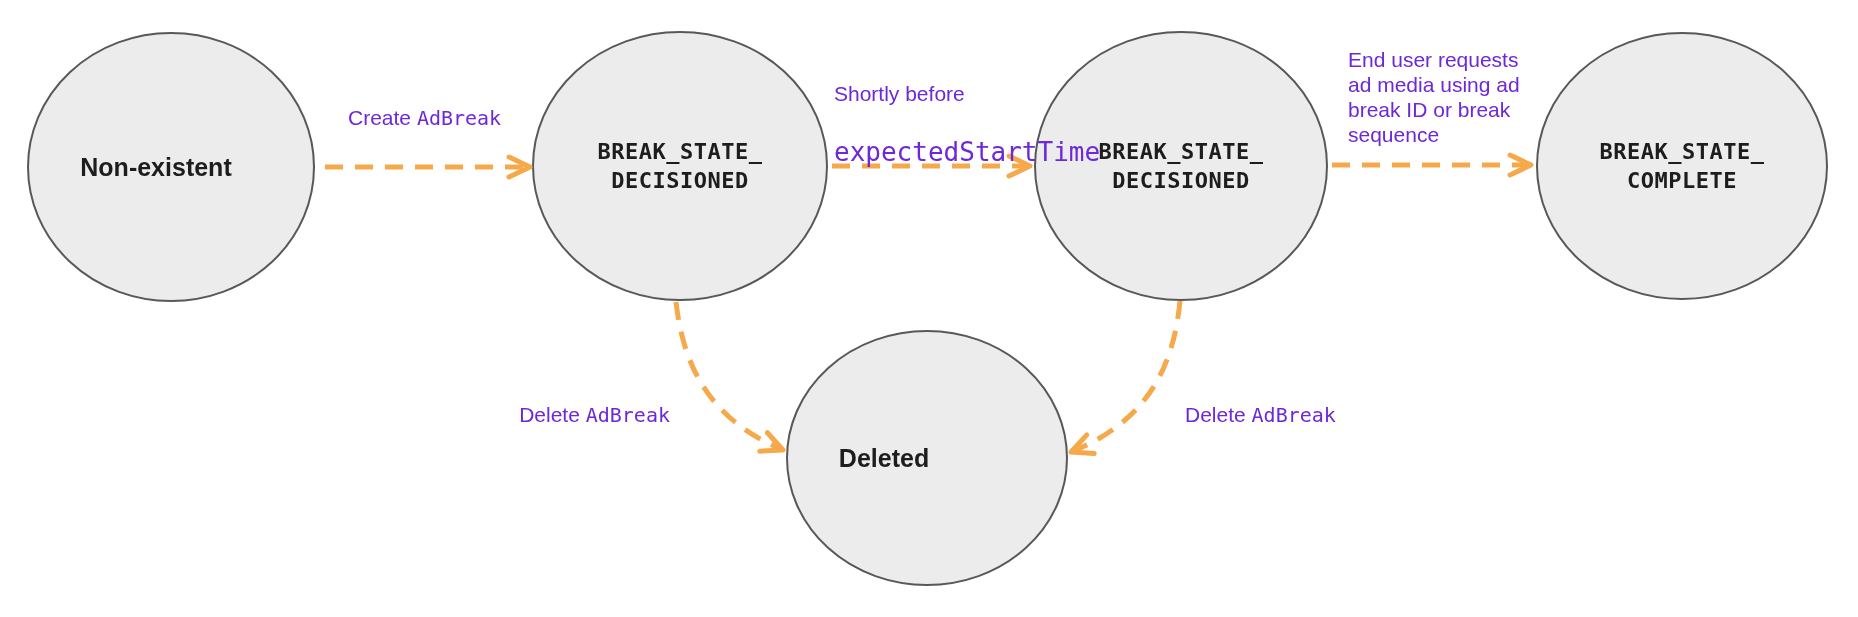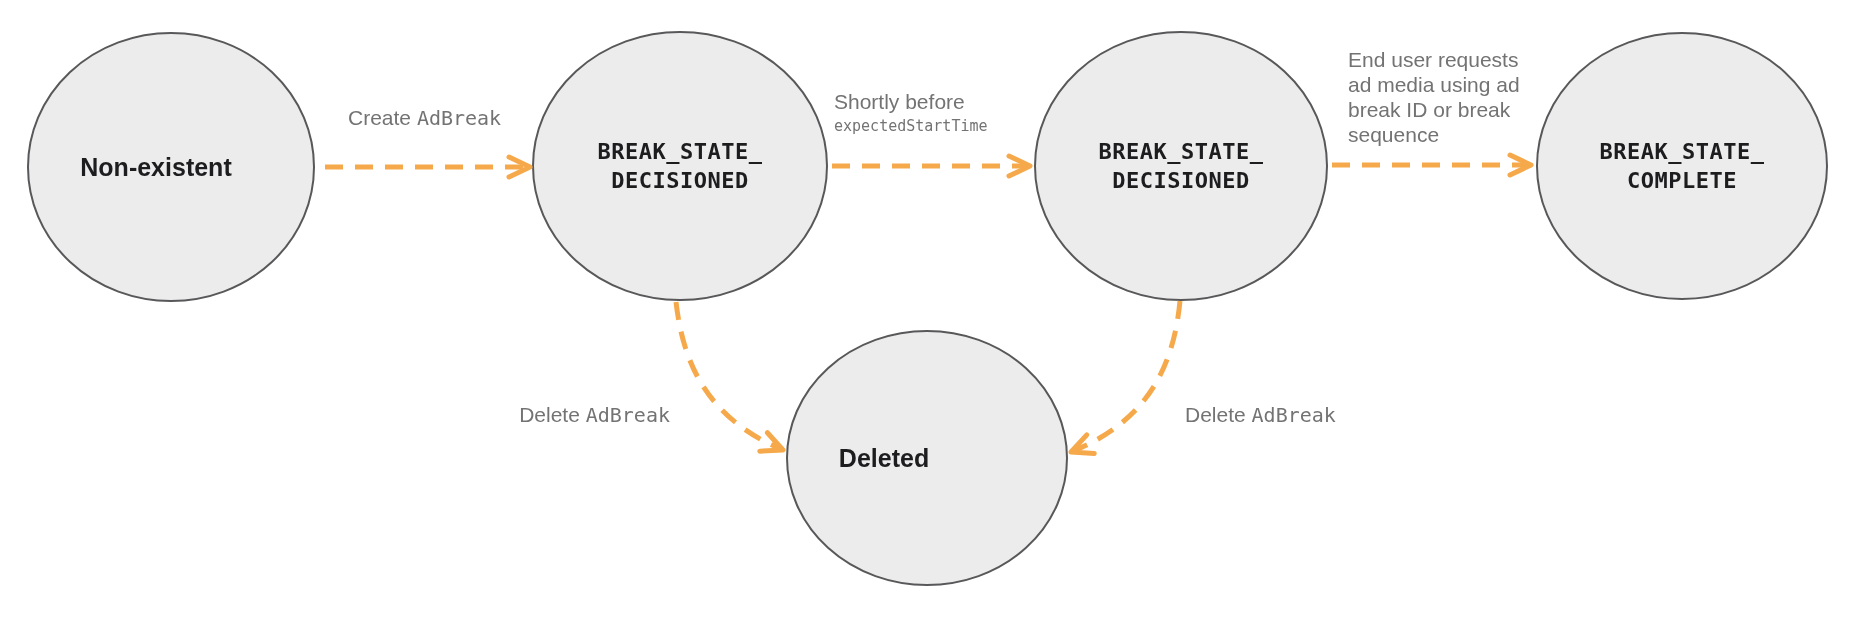--- a/index.html
+++ b/index.html
@@ -26,34 +26,35 @@
   .state-label.mono {
     font: 700 22px "DejaVu Sans Mono", monospace;
     line-height: 29px;
     letter-spacing: 0.5px;
   }
   .state-label.mono span { display: block; }
 
   .t-label {
     position: absolute;
     font: 400 21px "Liberation Sans", sans-serif;
-    color: #737373;
+    color: #6d28d9;
     line-height: 25px;
   }
   .t-label .mono-inline {
     font-family: "DejaVu Sans Mono", monospace;
     font-size: 20px;
   }
   .t-label .sans-line, .t-label .mono-line { display: block; }
   .t-label .mono-line {
     font-family: "DejaVu Sans Mono", monospace;
-    font-size: 15px;
+    font-size: 26px;
+    margin-top: 34px;
   }
   #t-create { left: 348px; top: 105px; white-space: nowrap; }
-  #t-shortly { left: 834px; top: 89px; }
+  #t-shortly { left: 834px; top: 81px; }
   #t-enduser { left: 1348px; top: 47px; width: 178px; }
   #t-delete-left { left: 490px; top: 402px; width: 180px; text-align: right; white-space: nowrap; }
   #t-delete-right { left: 1185px; top: 402px; white-space: nowrap; }
 
   #lbl-non-existent { left: 156px; top: 167px; }
   #lbl-scheduled    { left: 680px; top: 166px; }
   #lbl-decisioned   { left: 1181px; top: 166px; }
   #lbl-complete     { left: 1682px; top: 166px; }
   #lbl-deleted      { left: 884px; top: 458px; }
 </style>

